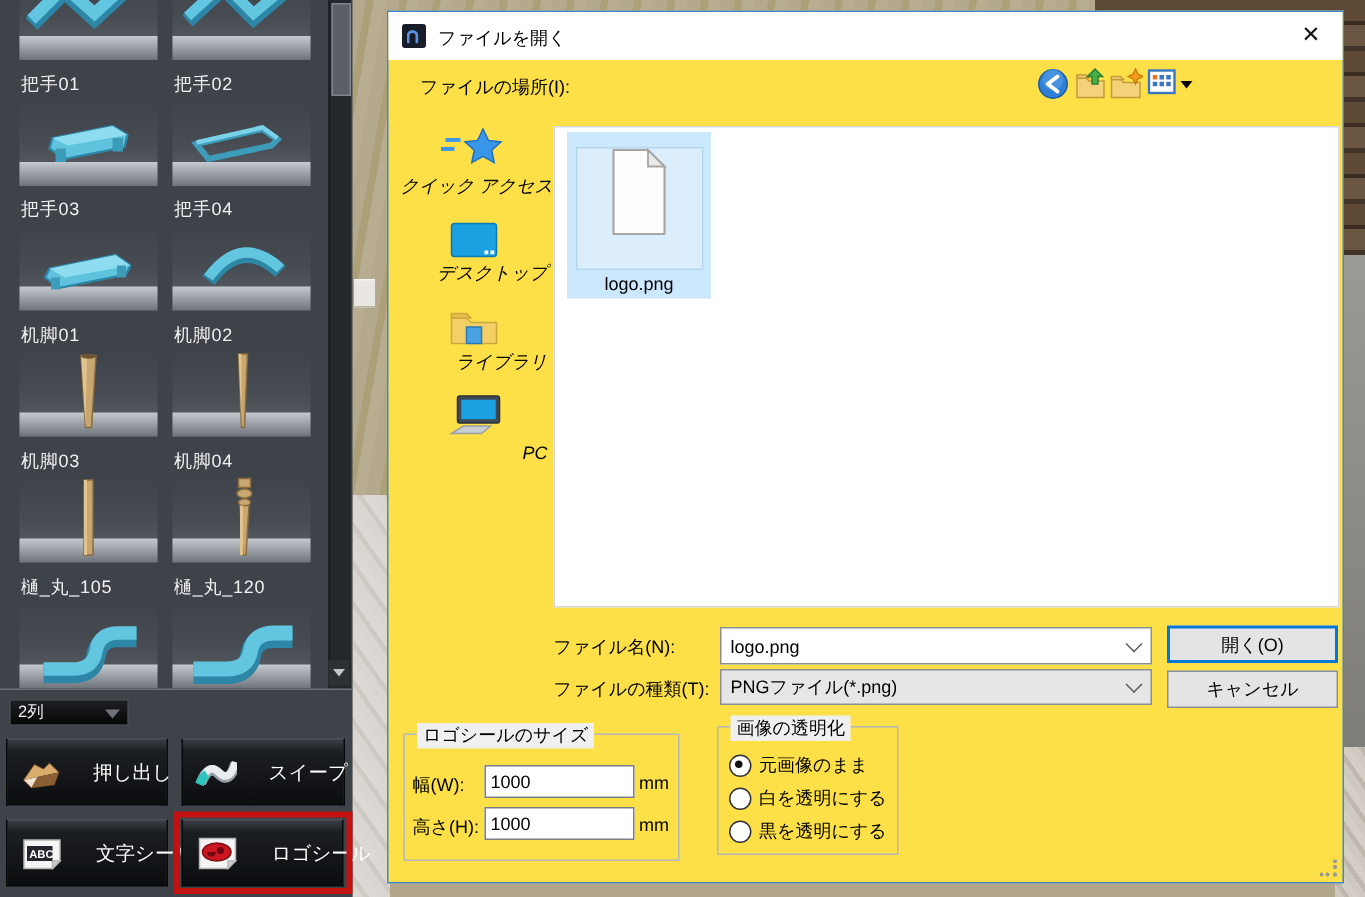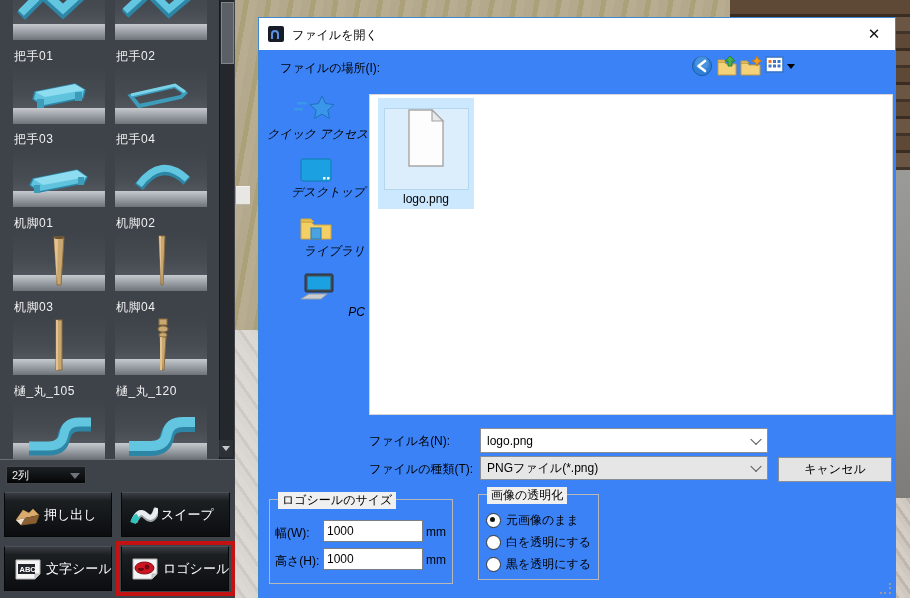--- a/index.html
+++ b/index.html
@@ -39,25 +39,25 @@
   
   .cols-dd{position:absolute;left:6px;top:466px;width:80px;height:18px;box-sizing:border-box;
     background:linear-gradient(180deg,#1d2023,#050607);border:1px solid #45494f;color:#eee;
     font-size:11px;line-height:16px;padding-left:5px;}
   .cols-dd::after{content:"";position:absolute;right:5px;top:6px;border-left:5px solid transparent;border-right:5px solid transparent;border-top:6px solid #6f747b;}
   
   .tool{position:absolute;width:108px;height:45px;box-sizing:border-box;display:flex;align-items:center;
     background:linear-gradient(180deg,#3a3e44 0%,#1c1f22 18%,#0b0d0f 100%);
     border:1px solid #07080a;border-top-color:#4c5158;color:#fff;font-size:13px;}
   .tool svg{margin-left:8px;flex:0 0 auto;}
-  .tool .tlabel{margin-left:3px;white-space:nowrap;}
+  .tool .tlabel{margin-left:21px;white-space:nowrap;}
   .red-frame{position:absolute;left:116px;top:541px;width:111px;height:47px;border:4px solid #c41212;z-index:5;pointer-events:none;}
 
   
-  .dialog{position:absolute;left:258px;top:17px;width:636px;height:580px;background:#3b82f6;border:1px solid #3d87d3;}
+  .dialog{position:absolute;left:258px;top:7px;width:636px;height:580px;background:#fde047;border:1px solid #3d87d3;}
   .titlebar{position:absolute;left:0;top:0;width:100%;height:32px;background:#ffffff;}
   .app-ico{position:absolute;left:9px;top:8px;width:16px;height:16px;background:#161d29;border-radius:2px;}
   .app-ico::after{content:"";position:absolute;left:3px;top:4px;width:8px;height:9px;
     border:2.5px solid #5b8fe0;border-bottom:none;border-radius:5px 5px 0 0;box-sizing:border-box;}
   .dlg-title{position:absolute;left:33px;top:9px;font-size:12px;color:#000;}
   .close-btn{position:absolute;right:8px;top:3px;width:26px;height:26px;text-align:center;line-height:26px;font-size:15px;color:#111;}
   
   .loc-label{position:absolute;left:21px;top:42px;font-size:12px;color:#000;}
   .combo{position:absolute;box-sizing:border-box;background:#fff;border:1px solid #8a8f96;font-size:12px;color:#000;display:flex;align-items:center;}
   .combo .chev{position:absolute;right:7px;top:50%;width:7px;height:7px;border-right:1.4px solid #5a5a5a;border-bottom:1.4px solid #5a5a5a;transform:translateY(-70%) rotate(45deg);}
@@ -350,20 +350,21 @@
     <div class="combo fn-combo">
       <span>logo.png</span>
       <span class="chev"></span>
     </div>
     <span class="ft-label">ファイルの種類(T):</span>
     <div class="combo ft-combo">
       <span>PNGファイル(*.png)</span>
       <span class="chev"></span>
     </div>
 
+    <div class="btn btn-open">開く(O)</div>
     <div class="btn btn-cancel">キャンセル</div>
 
     <div class="group g-size">
       <span class="gtitle">ロゴシールのサイズ</span>
       <span class="row-label" style="top:25px;">幅(W):</span>
       <input style="top: 20px;" value="1000">
       <span class="unit" style="top:25px;">mm</span>
       <span class="row-label" style="top:53px;">高さ(H):</span>
       <input style="top: 48px;" value="1000">
       <span class="unit" style="top:53px;">mm</span>

